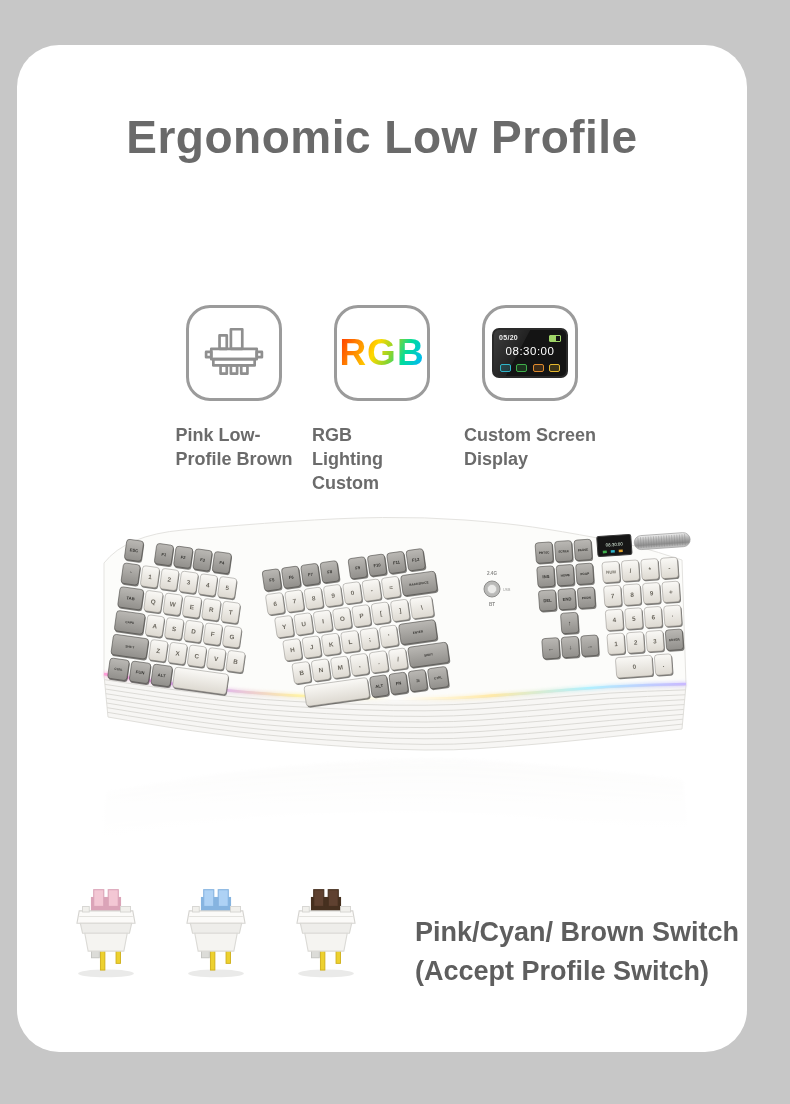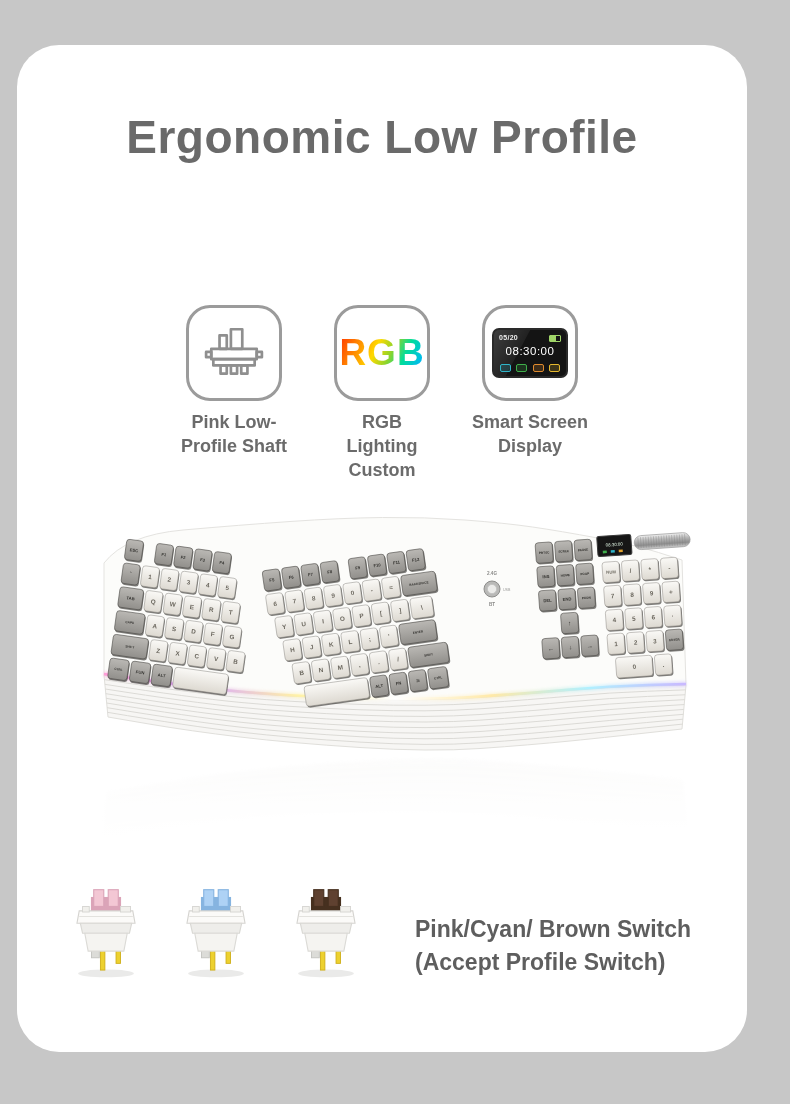--- a/index.html
+++ b/index.html
@@ -2,36 +2,36 @@
 <html><head>
 <meta charset="utf-8">
 <style>
   html,body{margin:0;padding:0;}
   body{width:790px;height:1104px;position:relative;background:#c7c7c7;font-family:"Liberation Sans",sans-serif;overflow:hidden;}
   .card{position:absolute;left:17px;top:45px;width:730px;height:1007px;background:#ffffff;border-radius:42px;}
   .title{position:absolute;left:0;right:0;top:58px;text-align:center;font-weight:bold;color:#6a6a6a;font-size:46px;line-height:1.52;letter-spacing:0.5px;}
   .features{position:absolute;left:0;right:0;top:260px;display:flex;justify-content:center;align-items:flex-start;gap:8px;}
   .feature{width:140px;display:flex;flex-direction:column;align-items:center;}
   .fbox{width:90px;height:90px;border:3px solid #9b9b9b;border-radius:24px;display:flex;align-items:center;justify-content:center;background:#fff;}
-  .flabel{margin-top:10px;text-align:center;font-size:18px;line-height:1.32;color:#6b6b6b;font-weight:bold;}
+  .flabel{margin-top:23px;text-align:left;font-size:18px;line-height:1.32;color:#6b6b6b;font-weight:bold;}
   .rgb-text{font-size:37px;font-weight:bold;letter-spacing:1px;
     background:linear-gradient(115deg,#ff3c00 4%,#ff9d00 28%,#ffd900 42%,#8fd42a 58%,#00dc9b 73%,#00b4ff 94%);
     -webkit-background-clip:text;background-clip:text;color:transparent;}
   .mini-screen{width:72px;height:46px;background:#141414;border-radius:5px;position:relative;overflow:hidden;box-shadow:0 0 0 2px #2a2a2a;}
   .ms-gloss{position:absolute;inset:0;background:linear-gradient(118deg,rgba(255,255,255,.18) 0%,rgba(255,255,255,.06) 37%,rgba(255,255,255,0) 38%);}
   .ms-date{position:absolute;left:5px;top:4px;font-size:7px;color:#efefef;font-weight:bold;letter-spacing:.3px;}
   .ms-batt{position:absolute;right:5px;top:5px;width:10px;height:5px;border:1px solid #9fd468;border-radius:1px;}
   .ms-batt:after{content:"";position:absolute;left:0;top:0;bottom:0;width:6px;background:#9fd468;}
   .ms-time{position:absolute;left:0;right:0;top:15px;text-align:center;font-size:11.5px;color:#ffffff;letter-spacing:.5px;}
   .ms-ind{position:absolute;left:0;right:0;bottom:4px;display:flex;justify-content:space-between;padding:0 6px;}
   .ms-ind span{width:11px;height:8px;border-radius:2px;border:1px solid;box-sizing:border-box;display:block;}
   #kbWrap{position:absolute;left:73px;top:460px;width:610px;height:340px;}
   #switches{position:absolute;left:53px;top:838px;display:flex;gap:38px;}
   #switches svg{display:block;}
-  .caption{position:absolute;left:398px;top:868px;font-size:23px;color:#5e5e5e;font-weight:bold;line-height:1.45;}
+  .caption{position:absolute;left:398px;top:868px;font-size:27px;color:#5e5e5e;font-weight:bold;line-height:1.45;}
   svg text{font-family:"Liberation Sans",sans-serif;}
 </style>
 </head>
 <body>
 
 <div class="card">
 
   <div class="title">
     <div>Ergonomic Low Profile</div>
   </div>
@@ -49,21 +49,21 @@
             <rect x="3" y="29" width="5" height="5"></rect>
             <rect x="52" y="29" width="5" height="5"></rect>
             <rect x="17" y="42" width="6" height="8"></rect>
             <rect x="27" y="42" width="6" height="8"></rect>
             <rect x="37" y="42" width="6" height="8"></rect>
           </g>
         </svg>
       </div>
       <div class="flabel">
         <div>Pink Low-</div>
-        <div>Profile Shaft</div>
+        <div>Profile Brown</div>
       </div>
     </div>
 
     <div class="feature">
       <div class="fbox">
         <span class="rgb-text">RGB</span>
       </div>
       <div class="flabel">
         <div>RGB</div>
         <div>Lighting Custom</div>
@@ -79,21 +79,21 @@
           <div class="ms-time">08:30:00</div>
           <div class="ms-ind" id="msInd">
               <span style="border-color: rgb(47, 181, 201); background-color: rgba(47, 181, 201, 0.2);"></span>
               <span style="border-color: rgb(63, 174, 74); background-color: rgba(63, 174, 74, 0.2);"></span>
               <span style="border-color: rgb(224, 138, 45); background-color: rgba(224, 138, 45, 0.2);"></span>
               <span style="border-color: rgb(229, 184, 46); background-color: rgba(229, 184, 46, 0.2);"></span>
             </div>
         </div>
       </div>
       <div class="flabel">
-        <div>Smart Screen</div>
+        <div>Custom Screen</div>
         <div>Display</div>
       </div>
     </div>
 
   </div>
 
   <div id="kbWrap"><svg width="610" height="340" viewBox="0 0 610 340">
         <defs>
           <linearGradient id="gGray" x1="0" y1="0" x2="0" y2="1">
             <stop offset="0%" stop-color="#bab8b4"></stop>

